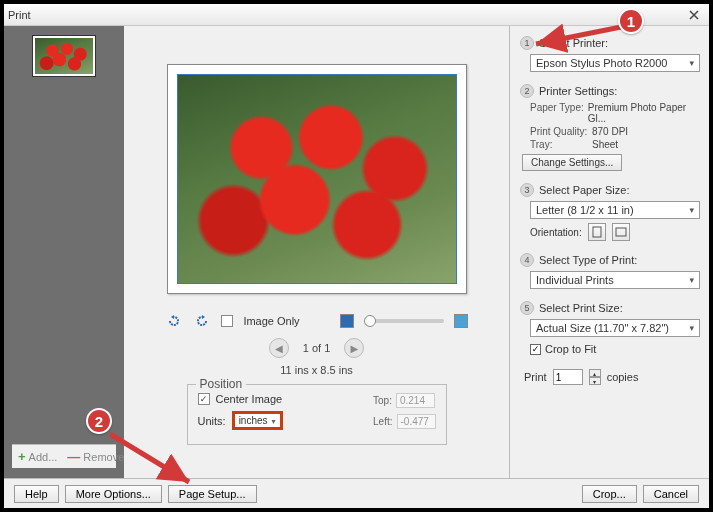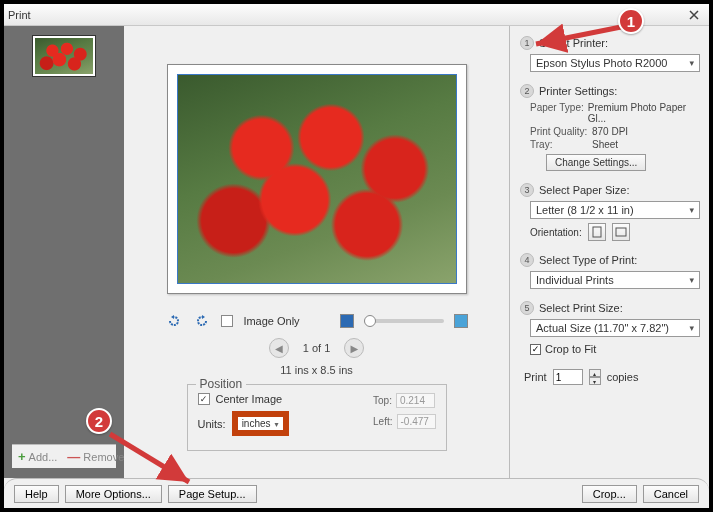--- a/index.html
+++ b/index.html
@@ -29,45 +29,45 @@
   .slider { width: 80px; height: 4px; background: #ccc; border-radius: 2px; position: relative; }
   .slider-thumb { position: absolute; left: 0; top: -4px; width: 12px; height: 12px; border-radius: 50%; background: #fff; border: 1px solid #888; }
 
   .nav-row { display: flex; align-items: center; gap: 14px; margin-top: 8px; font-size: 11px; color: #444; }
   .navbtn { width: 20px; height: 20px; border-radius: 50%; background: #e6e6e6; border: 1px solid #bbb; display: flex; align-items: center; justify-content: center; color: #888; font-size: 10px; cursor: pointer; }
   .dims { font-size: 11px; color: #444; margin-top: 6px; }
 
   .position-box { border: 1px solid #bbb; margin-top: 8px; padding: 8px 10px 8px 10px; position: relative; font-size: 11px; color: #333; width: 260px; }
   .position-box .legend { position: absolute; top: -8px; left: 8px; background: #f0f0f0; padding: 0 4px; font-size: 12px; color: #555; }
   .position-row { display: flex; align-items: center; gap: 6px; margin-bottom: 6px; }
-  .units-sel { border: 6px solid #c2410c; background: #fff; padding: 1px 4px; font-size: 10px; display: flex; align-items: flex-end; gap: 4px; }
+  .units-sel { border: 3px solid #c2410c; background: #fff; padding: 1px 4px; font-size: 10px; display: flex; align-items: flex-end; gap: 4px; }
   .tl-col { position: absolute; right: 10px; top: 8px; font-size: 10px; color: #666; }
   .tl-col .ro { border: 1px solid #ccc; background: #f7f7f7; color: #999; width: 39px; padding: 1px 3px; margin-left: 4px; display: inline-block; }
   .tl-col > div { margin-bottom: 6px; }
 
   .right { width: 200px; background: #f0f0f0; border-left: 1px solid #bbb; padding: 10px 10px 0 10px; font-size: 11px; color: #333; overflow: hidden; }
   .step { margin-bottom: 12px; }
   .step-head { display: flex; align-items: center; gap: 5px; margin-bottom: 4px; }
   .step-num { width: 14px; height: 14px; border-radius: 50%; background: #d8d8d8; color: #555; font-size: 9px; display: flex; align-items: center; justify-content: center; border: 1px solid #bbb; }
   .step-title { color: #333; }
   .dropdown { border: 1px solid #999; background: #fff; padding: 2px 5px; font-size: 11px; display: flex; align-items: center; justify-content: space-between; width: 170px; cursor: pointer; }
   .dropdown .arr { font-size: 9px; color: #555; }
   .kv { display: flex; font-size: 10px; color: #444; margin: 2px 0 0 10px; }
   .kv .k { width: 62px; color: #555; }
-  .smallbtn { border: 1px solid #999; background: linear-gradient(#fcfcfc,#e6e6e6); padding: 2px 8px; font-size: 10px; display: inline-block; cursor: pointer; margin: 4px 0 0 26px; }
+  .smallbtn { border: 1px solid #999; background: linear-gradient(#fcfcfc,#e6e6e6); padding: 2px 8px; font-size: 10px; display: inline-block; cursor: pointer; margin: 4px 0 0 2px; }
   .orient { display: flex; align-items: center; gap: 6px; margin: 4px 0 0 10px; font-size: 10px; }
   .orient .ob { width: 18px; height: 18px; border: 1px solid #999; background: linear-gradient(#fcfcfc,#e6e6e6); display: flex; align-items: center; justify-content: center; cursor: pointer; }
   .crop-row { display: flex; align-items: center; gap: 4px; margin: 6px 0 0 10px; font-size: 11px; }
   .crop-row .cbox { width: 11px; height: 11px; border: 1px solid #666; background: #fff; display: flex; align-items: center; justify-content: center; font-size: 9px; color: #000; }
   .copies-row { display: flex; align-items: center; gap: 6px; margin: 14px 0 0 4px; font-size: 11px; }
   .copies-row input { width: 30px; height: 16px; border: 1px solid #999; font-size: 10px; padding: 0 2px; }
   .spin { display: flex; flex-direction: column; }
   .spin div { width: 12px; height: 8px; border: 1px solid #999; background: #eee; font-size: 6px; display: flex; align-items: center; justify-content: center; cursor: pointer; }
 
-  .footer { height: 30px; border-top: 1px solid #bbb; background: #f0f0f0; display: flex; align-items: center; padding: 0 10px; gap: 6px; border-radius: 13px; }
+  .footer { height: 30px; border-top: 1px solid #bbb; background: #f0f0f0; display: flex; align-items: center; padding: 0 10px; gap: 6px; }
   .footer .btn { border: 1px solid #999; background: linear-gradient(#fcfcfc,#e6e6e6); padding: 2px 10px; font-size: 11px; cursor: pointer; }
   .footer-spacer { flex: 1; }
 
   
   .callout { position: absolute; pointer-events: none; }
   .bubble { width: 26px; height: 26px; border-radius: 50%; background: #d23a3a; color: #fff; font-size: 15px; font-weight: bold; display: flex; align-items: center; justify-content: center; border: 2px solid #fff; box-shadow: 0 1px 2px rgba(0,0,0,.3); }
 
   
   .flower-art { width: 100%; height: 100%; background:
      radial-gradient(circle at 30% 35%, #e62a1f 0 12%, transparent 14%),

